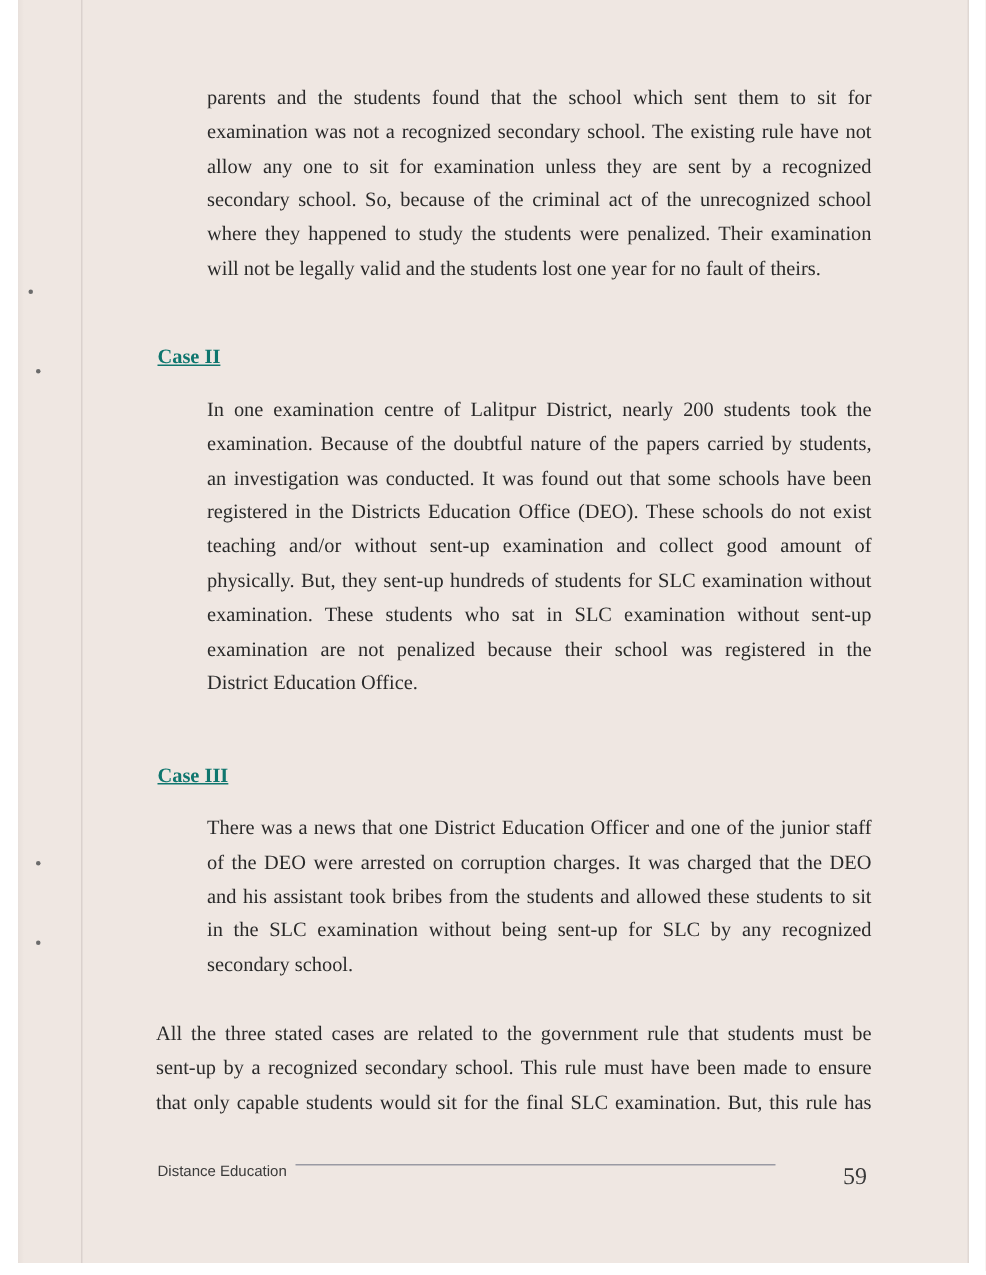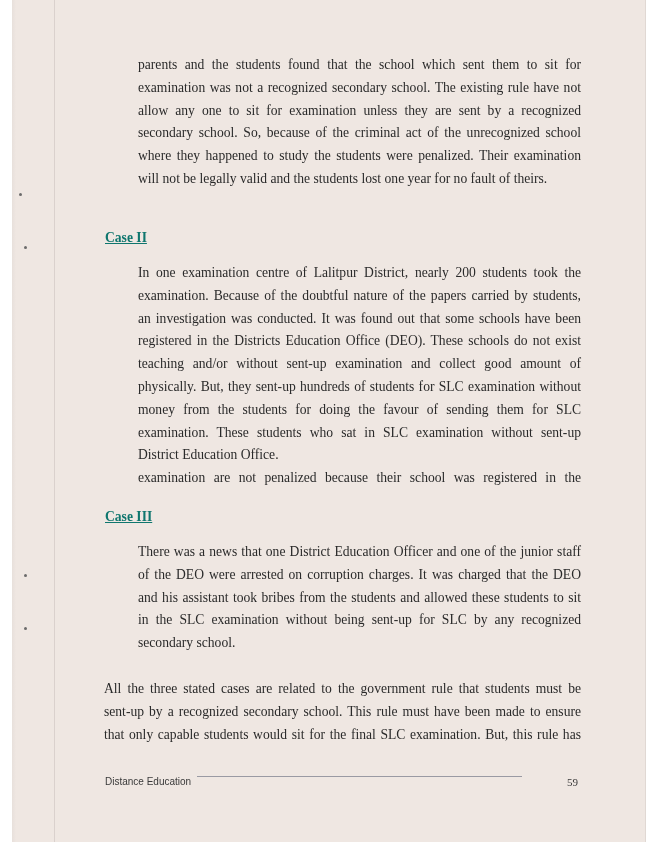--- a/index.html
+++ b/index.html
@@ -34,21 +34,21 @@
     position: absolute; left: 105px; font-weight: bold; font-size: 13.6px; color: #0f766e; text-decoration: underline;
   }
   .footer {
     position: absolute; left: 105px; top: 776px; width: 473px;
     display: flex; align-items: flex-start;
     font-family: "Liberation Sans", sans-serif; font-size: 10px; color: #3a3a3a;
   }
   .footer .rule {
     flex: 1; margin: 0 3px 2px 6px; border-bottom: 1px solid #9a9aa3;
   }
-  .footer .num { font-family: "Liberation Serif", serif; font-size: 11px; margin-left: 42px; }
+  .footer .num { font-family: "Liberation Serif", serif; font-size: 16px; margin-left: 42px; }
 </style>
 </head>
 <body>
 
 <div class="page">
   <div class="fold"></div>
   <div class="dot" style="left:7px;top:193px"></div>
   <div class="dot" style="left:12px;top:246px"></div>
   <div class="dot" style="left:12px;top:574px"></div>
   <div class="dot" style="left:12px;top:627px"></div>
@@ -65,24 +65,23 @@
 
 <div class="heading" style="top:230px">Case II</div>
 
 <div class="para text" style="top:262px">
   <span class="line">In one examination centre of Lalitpur District, nearly 200 students took the</span>
   <span class="line">examination. Because of the doubtful nature of the papers carried by students,</span>
   <span class="line">an investigation was conducted. It was found out that some schools have been</span>
   <span class="line">registered in the Districts Education Office (DEO). These schools do not exist</span>
   <span class="line">teaching and/or without sent-up examination and collect good amount of</span>
   <span class="line">physically. But, they sent-up hundreds of students for SLC examination without</span>
-  <span class="line">money from the students for doing the favour of sending them for SLC</span>
   <span class="line">examination. These students who sat in SLC examination without sent-up</span>
+  <span class="line">examination are not penalized because their school was registered in the</span>
   <span class="line last">District Education Office.</span>
-  <span class="line">examination are not penalized because their school was registered in the</span>
 </div>
 
 <div class="heading" style="top:509px">Case III</div>
 
 <div class="para text" style="top:541px">
   <span class="line">There was a news that one District Education Officer and one of the junior staff</span>
   <span class="line">of the DEO were arrested on corruption charges. It was charged that the DEO</span>
   <span class="line">and his assistant took bribes from the students and allowed these students to sit</span>
   <span class="line">in the SLC examination without being sent-up for SLC by any recognized</span>
   <span class="line last">secondary school.</span>

